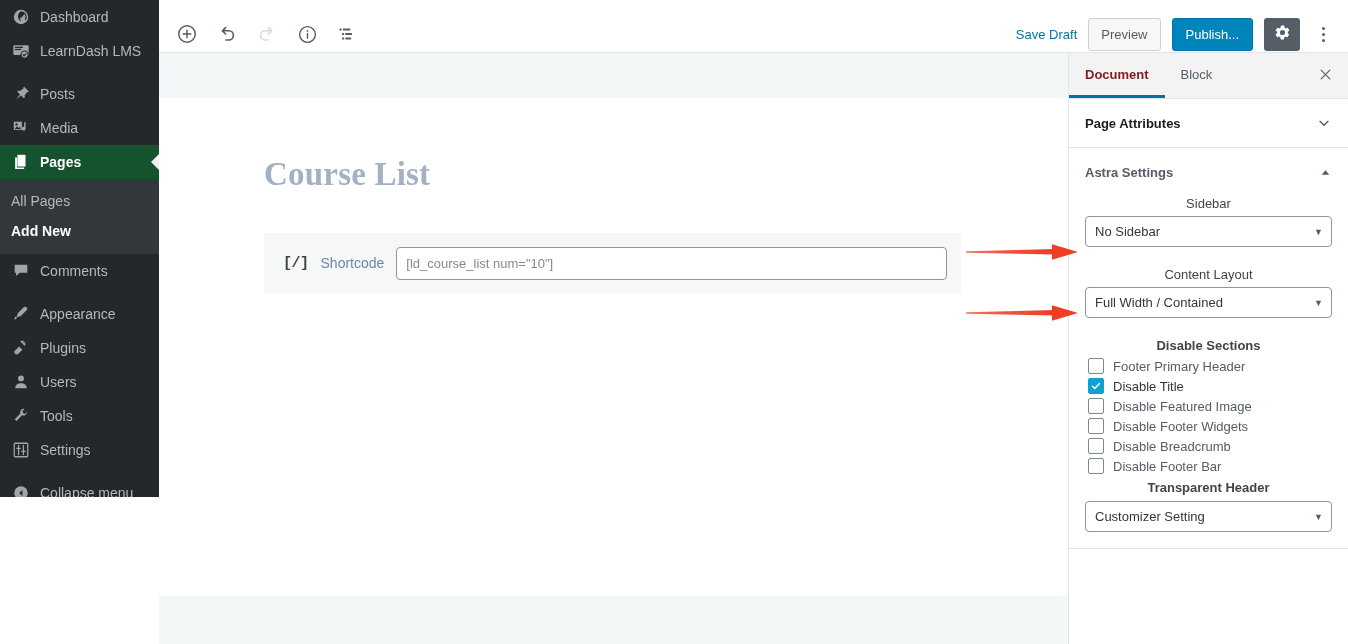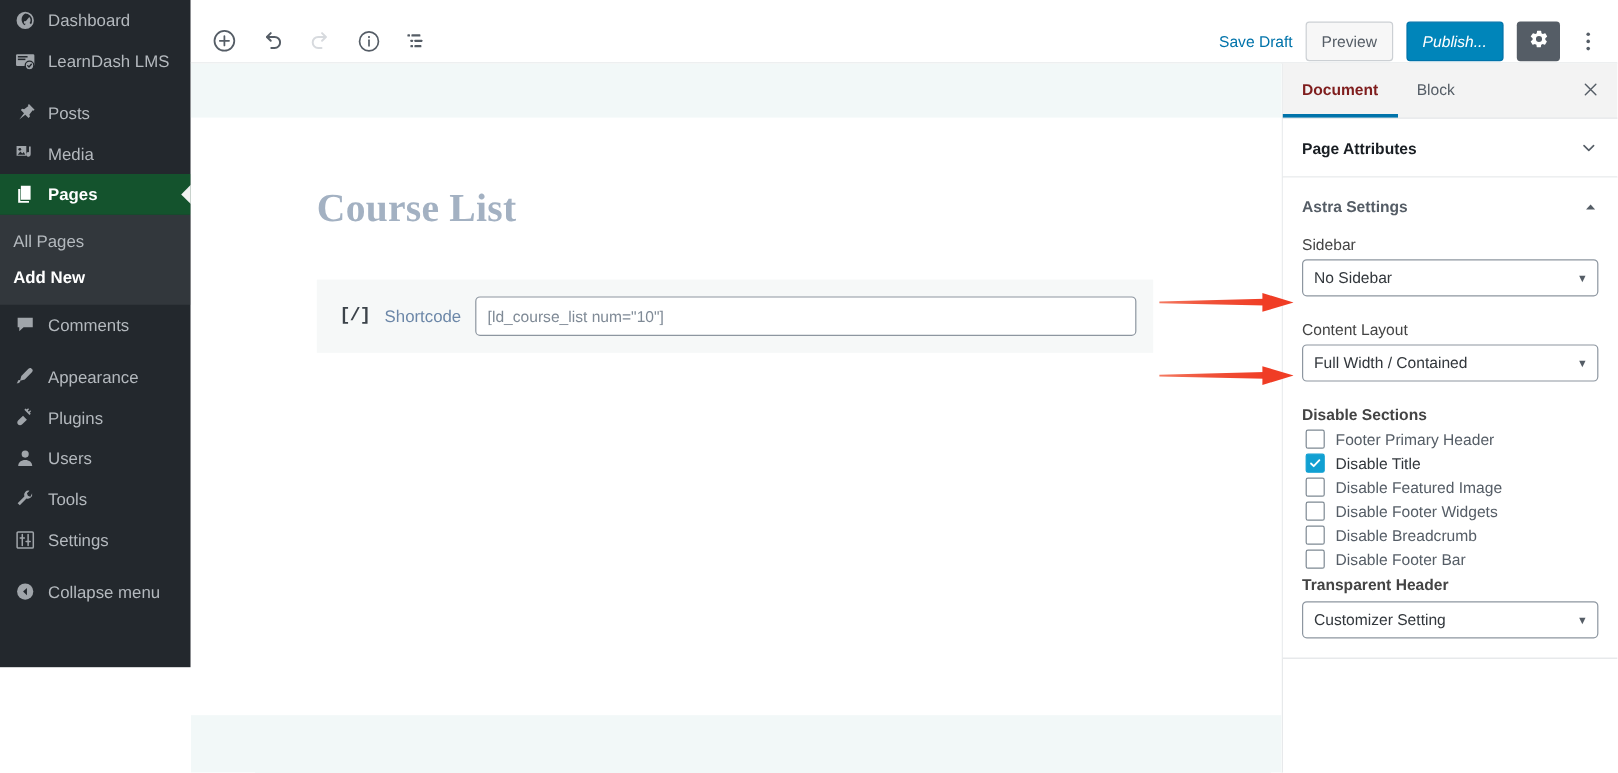--- a/index.html
+++ b/index.html
@@ -6,21 +6,21 @@
   html, body {
     width: 1348px; height: 644px;
     overflow: hidden;
     font-family: "Liberation Sans", sans-serif;
     background: #ffffff;
   }
   .app { position: relative; width: 1348px; height: 644px; display: flex; }
 
   
   .adminmenu {
-    width: 159px; height: 556px;
+    width: 159px; height: 497px;
     background: #23282d;
     flex: 0 0 159px;
     position: relative;
     overflow: hidden;
   }
   .menu-item {
     position: relative;
     display: flex; align-items: center;
     height: 34px;
     padding-left: 11px;
@@ -113,21 +113,20 @@
   .btn-publish {
     font-size: 13px;
     color: #fff;
     background: #0085ba;
     border: 1px solid #0073aa;
     border-radius: 3px;
     padding: 0 13px;
     height: 33px;
     cursor: pointer;
     font-family: inherit;
-    font-style: italic;
   }
   .btn-gear {
     width: 36px; height: 33px;
     background: #555d66;
     border: none; border-radius: 3px;
     display: flex; align-items: center; justify-content: center;
     color: #fff; cursor: pointer;
   }
   .btn-kebab {
     width: 24px; height: 36px;
@@ -253,21 +252,21 @@
     height: 48px;
     display: flex; align-items: center;
     padding: 0 16px;
     cursor: pointer;
     font-size: 13px;
     font-weight: 600;
     color: #191e23;
   }
   .panel-head .chev { margin-left: auto; color: #555d66; display:flex; }
   .panel-head.sub { color: #555d66; }
-  .panel-body { padding: 0 16px 16px 16px; }
+  .panel-body { padding: 0 16px 16px 16px; text-align: center; }
 
   .field-label {
     font-size: 13px;
     color: #444;
     margin-bottom: 5px;
     display: block;
   }
   .select-box {
     position: relative;
     width: 100%;

